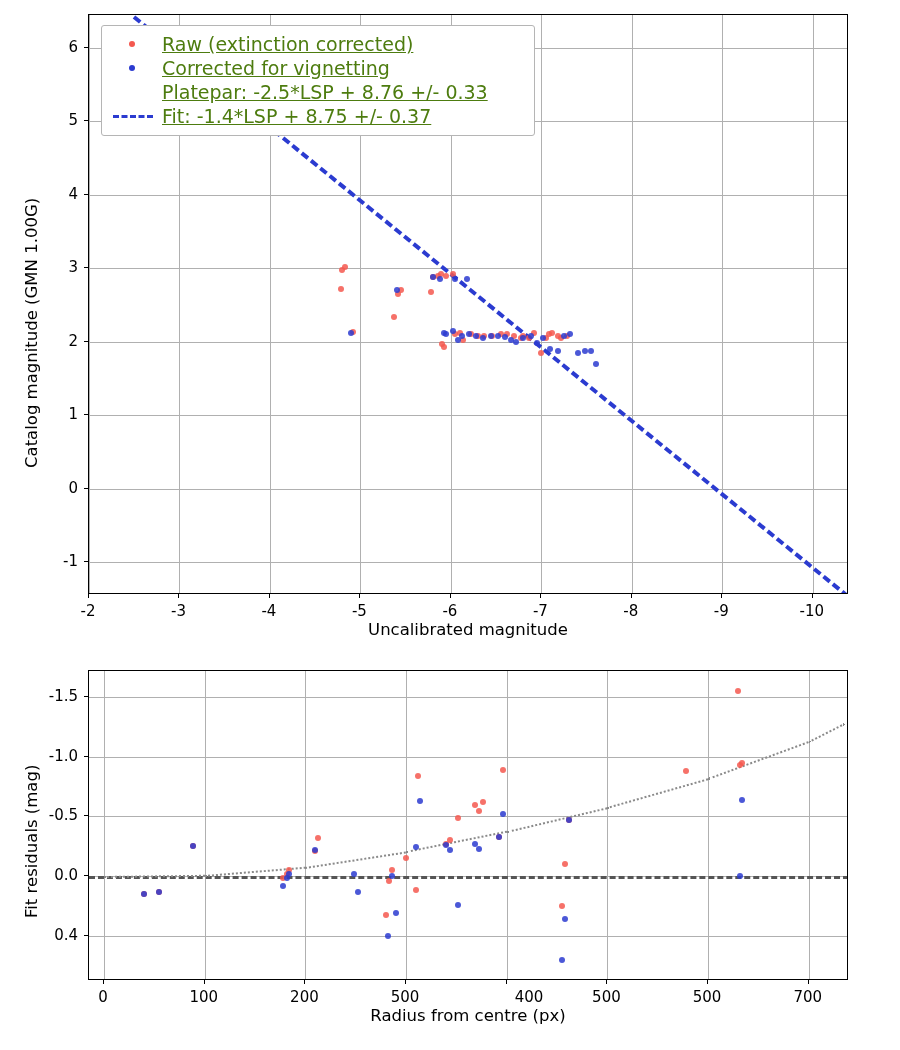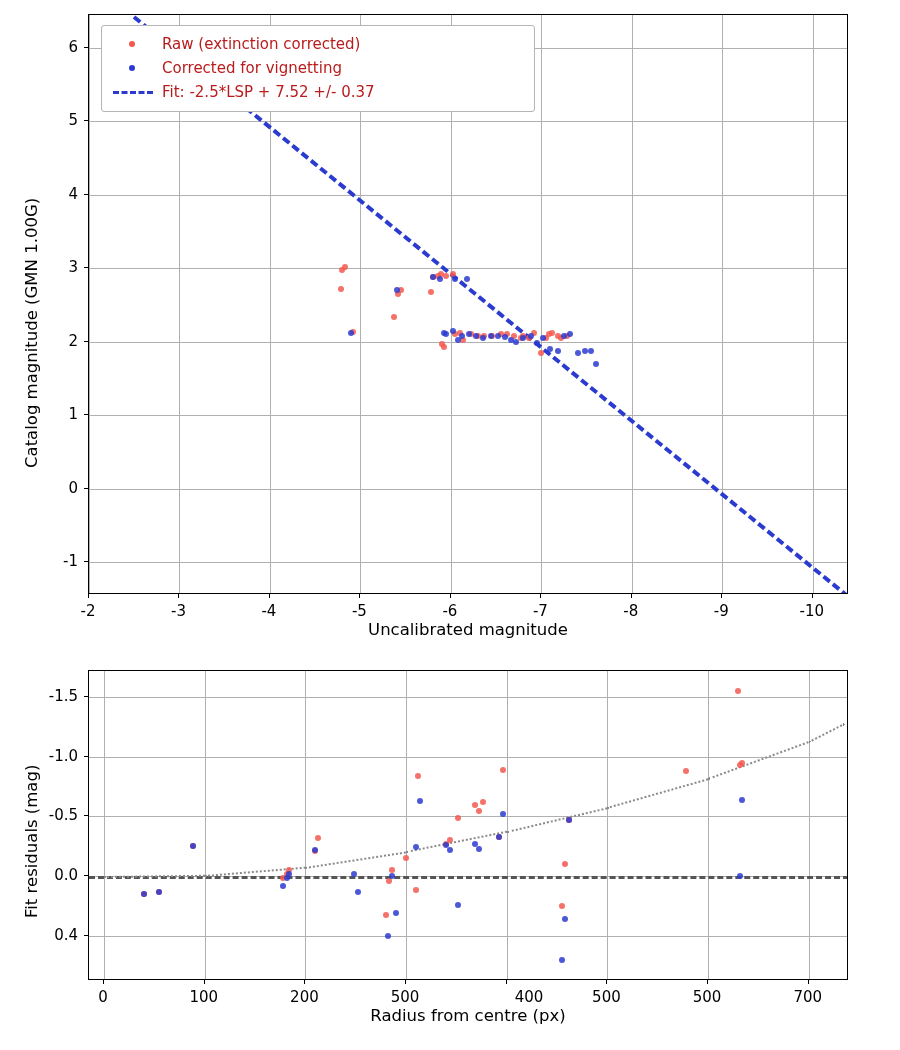--- a/index.html
+++ b/index.html
@@ -113,23 +113,24 @@
   .legend-dash {
     position: absolute;
     left: 1px;
     top: 9px;
     width: 40px;
     height: 0;
     border-top-width: 3px;
     border-top-style: dashed;
   }
   .legend-label {
-    font-size: 15px;
-    color: #b91c1c;
+    font-size: 19px;
+    color: #4d7c0f;
     white-space: nowrap;
+    text-decoration: underline;
   }
 </style>
 </head>
 <body>
 
 <div id="root">
 
   <div class="panel" style="left:0;top:0;width:900px;height:650px;">
 
     <div class="plot-area" id="ax1" style="left:88px;top:14px;width:760px;height:580px;">
@@ -231,24 +232,28 @@
         </span>
         <span class="legend-label">Raw (extinction corrected)</span>
       </div>
       <div class="legend-row">
         <span class="legend-key">
           <span class="legend-dot" style="background:#2b3bd0;"></span>
         </span>
         <span class="legend-label">Corrected for vignetting</span>
       </div>
       <div class="legend-row">
+        <span class="legend-key"></span>
+        <span class="legend-label">Platepar: -2.5*LSP + 8.76 +/- 0.33</span>
+      </div>
+      <div class="legend-row">
         <span class="legend-key">
           <span class="legend-dash" style="border-top-color:#2b3bd0;"></span>
         </span>
-        <span class="legend-label">Fit: -2.5*LSP + 7.52 +/- 0.37</span>
+        <span class="legend-label">Fit: -1.4*LSP + 8.75 +/- 0.37</span>
       </div>
     </div>
   <div class="tick x" style="left: 88px; top: 594px;"></div>
       <div class="ticklabel x" style="left: 88px; top: 602px;">-2</div>
       <div class="tick x" style="left: 178.476px; top: 594px;"></div>
       <div class="ticklabel x" style="left: 178.476px; top: 602px;">-3</div>
       <div class="tick x" style="left: 268.952px; top: 594px;"></div>
       <div class="ticklabel x" style="left: 268.952px; top: 602px;">-4</div>
       <div class="tick x" style="left: 359.429px; top: 594px;"></div>
       <div class="ticklabel x" style="left: 359.429px; top: 602px;">-5</div>

